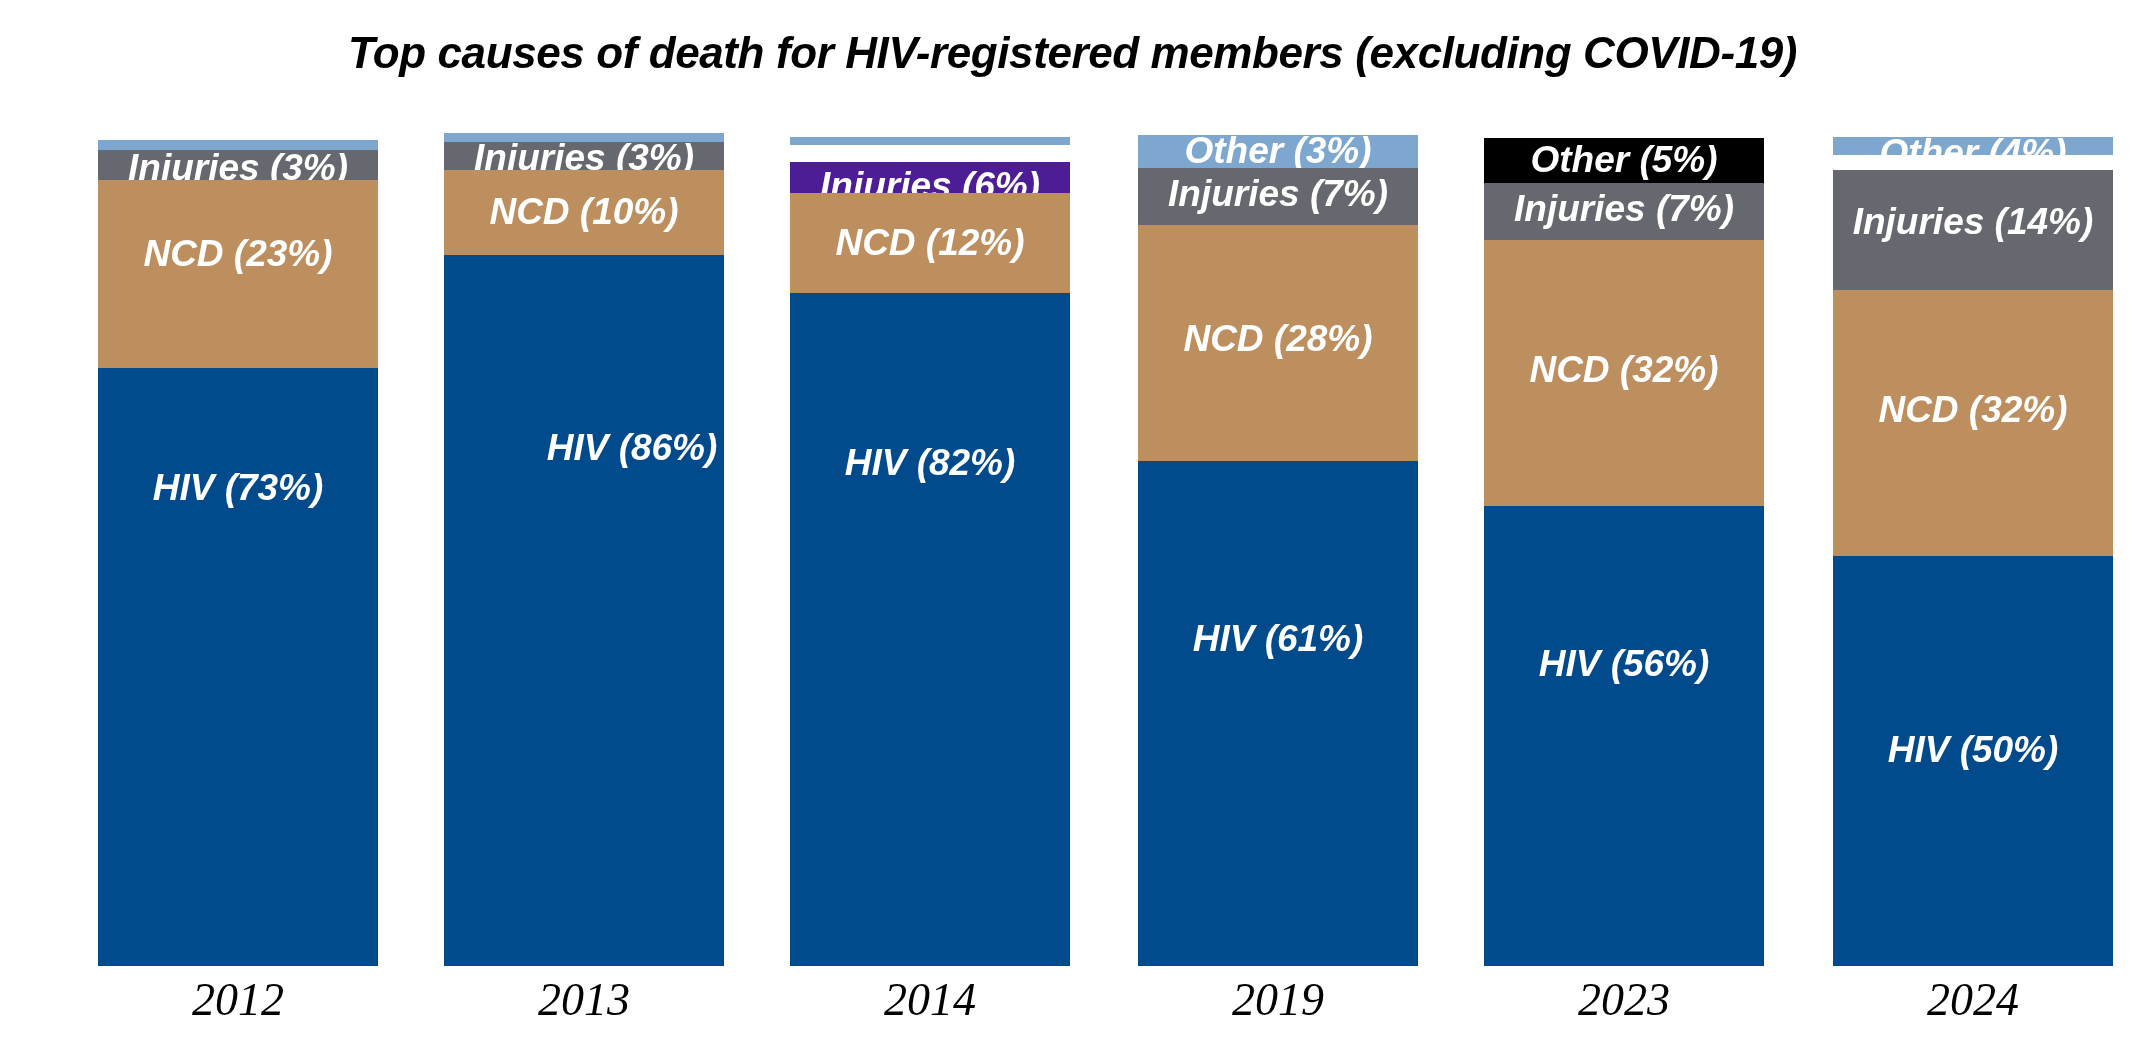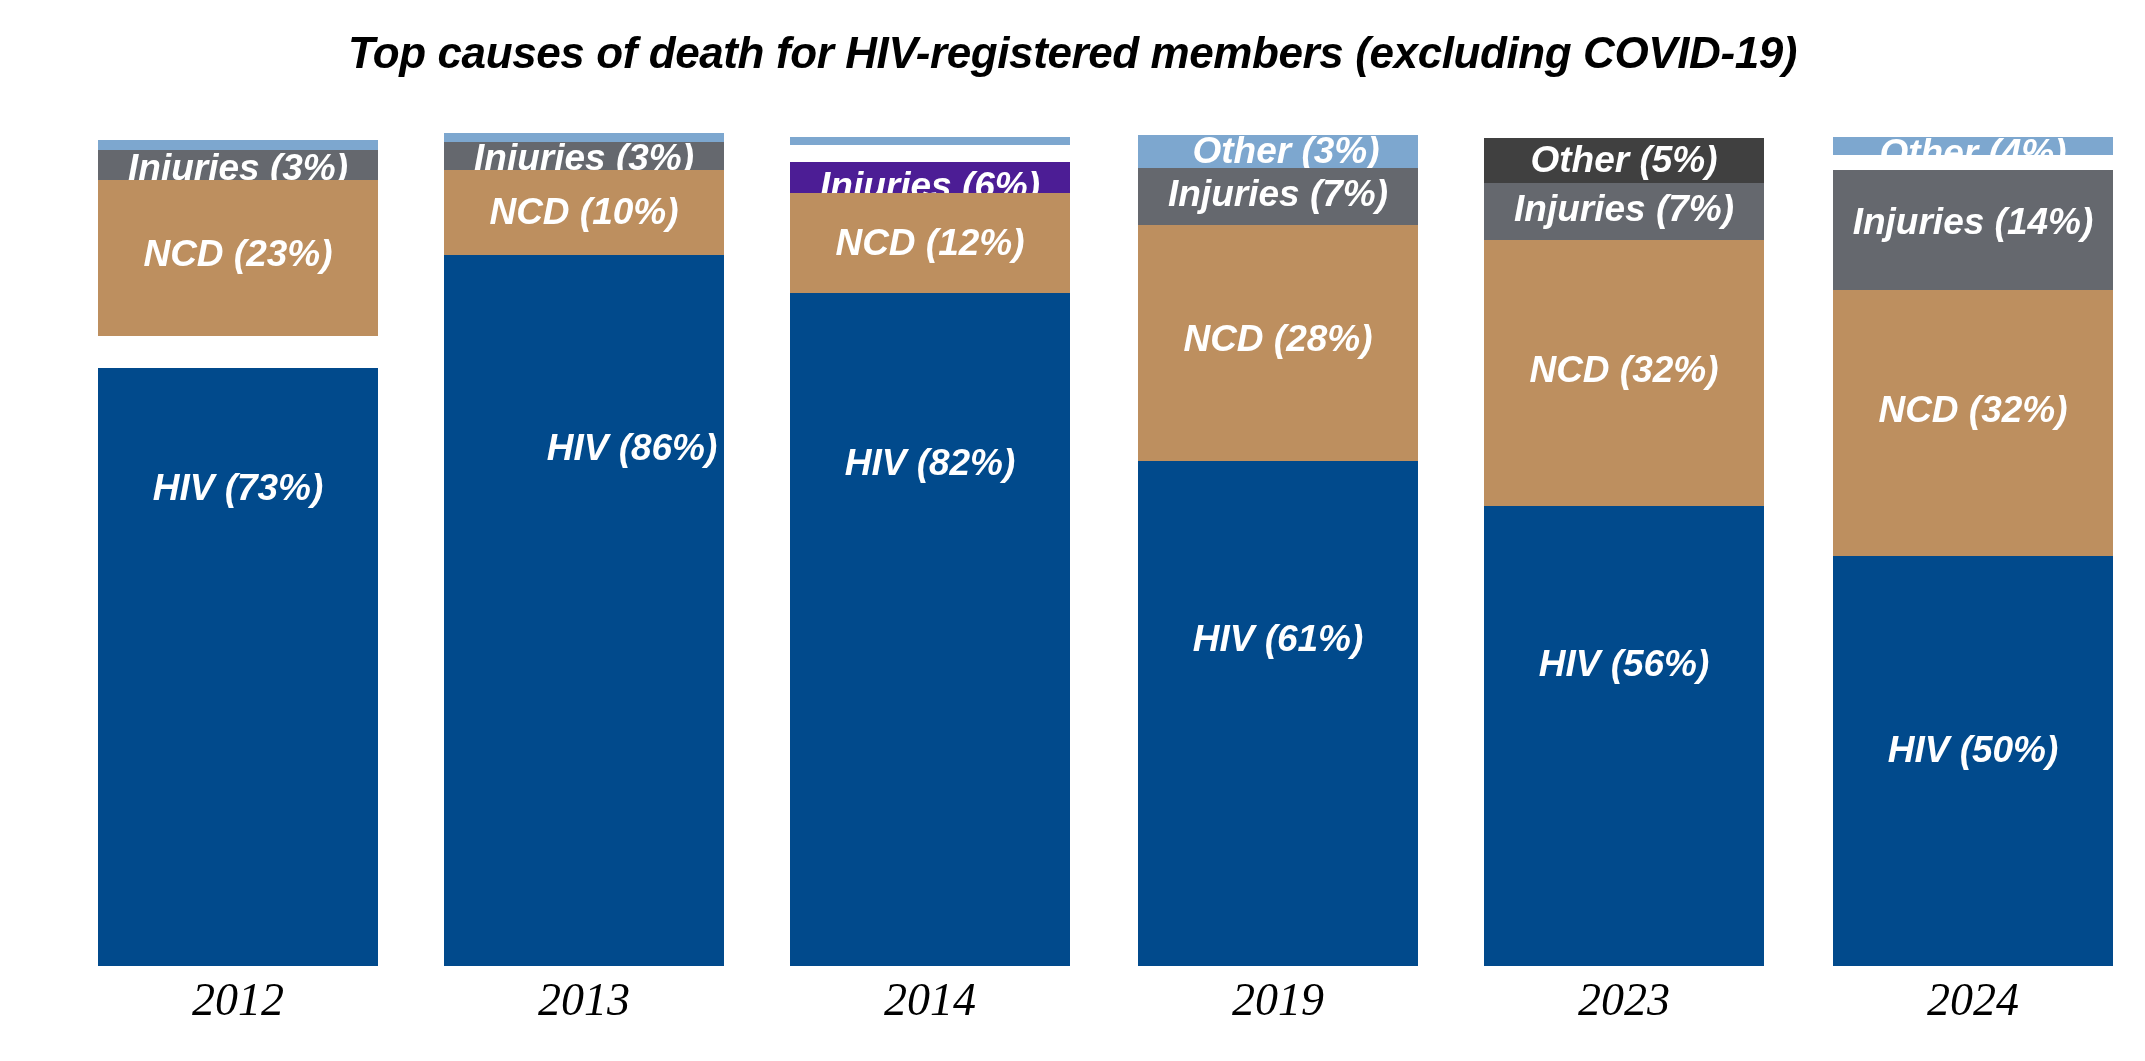--- a/index.html
+++ b/index.html
@@ -78,21 +78,21 @@
 <div id="page">
 
   <div id="chart-title">Top causes of death for HIV-registered members (excluding COVID-19)</div>
 
   <div id="plot">
       <div class="bar-group" style="left: 98px; width: 280px;">
         <div class="seg" style="top: 140px; height: 10px; background: rgb(125, 167, 207);"></div>
         <div class="seg" style="top: 150px; height: 30px; background: rgb(101, 104, 110);">
           <div class="seg-label" style="top: -2px;">Injuries (3%)</div>
         </div>
-        <div class="seg" style="top: 180px; height: 156px; background: rgb(189, 143, 95);">
+        <div class="seg" style="top: 180px; height: 188px; background: rgb(189, 143, 95);">
           <div class="seg-label" style="top: 54px;">NCD (23%)</div>
         </div>
         <div class="seg" style="top: 368px; height: 598px; background: rgb(1, 74, 140);">
           <div class="seg-label" style="top: 100px;">HIV (73%)</div>
         </div>
         <div class="year-label">2012</div>
       </div>
       <div class="bar-group" style="left: 444px; width: 280px;">
         <div class="seg" style="top: 133px; height: 9px; background: rgb(125, 167, 207);"></div>
         <div class="seg" style="top: 142px; height: 28px; background: rgb(101, 104, 110);">
@@ -114,35 +114,35 @@
         <div class="seg" style="top: 193px; height: 100px; background: rgb(189, 143, 95);">
           <div class="seg-label" style="top: 30px;">NCD (12%)</div>
         </div>
         <div class="seg" style="top: 293px; height: 673px; background: rgb(1, 74, 140);">
           <div class="seg-label" style="top: 150px;">HIV (82%)</div>
         </div>
         <div class="year-label">2014</div>
       </div>
       <div class="bar-group" style="left: 1138px; width: 280px;">
         <div class="seg" style="top: 135px; height: 33px; background: rgb(125, 167, 207);">
-          <div class="seg-label" style="top: -4px; padding-left: 8px;">Other (3%)</div>
+          <div class="seg-label" style="top: -4px;">Other (3%)</div>
         </div>
         <div class="seg" style="top: 168px; height: 57px; background: rgb(101, 104, 110);">
           <div class="seg-label" style="top: 6px;">Injuries (7%)</div>
         </div>
         <div class="seg" style="top: 225px; height: 236px; background: rgb(189, 143, 95);">
           <div class="seg-label" style="top: 94px;">NCD (28%)</div>
         </div>
         <div class="seg" style="top: 461px; height: 505px; background: rgb(1, 74, 140);">
           <div class="seg-label" style="top: 158px;">HIV (61%)</div>
         </div>
         <div class="year-label">2019</div>
       </div>
       <div class="bar-group" style="left: 1484px; width: 280px;">
-        <div class="seg" style="top: 138px; height: 62px; background: #404040;">
+        <div class="seg" style="top: 138px; height: 62px; background: #000000;">
           <div class="seg-label" style="top: 2px;">Other (5%)</div>
         </div>
         <div class="seg" style="top: 183px; height: 57px; background: rgb(101, 104, 110);">
           <div class="seg-label" style="top: 6px;">Injuries (7%)</div>
         </div>
         <div class="seg" style="top: 240px; height: 266px; background: rgb(189, 143, 95);">
           <div class="seg-label" style="top: 110px;">NCD (32%)</div>
         </div>
         <div class="seg" style="top: 506px; height: 460px; background: rgb(1, 74, 140);">
           <div class="seg-label" style="top: 138px;">HIV (56%)</div>

